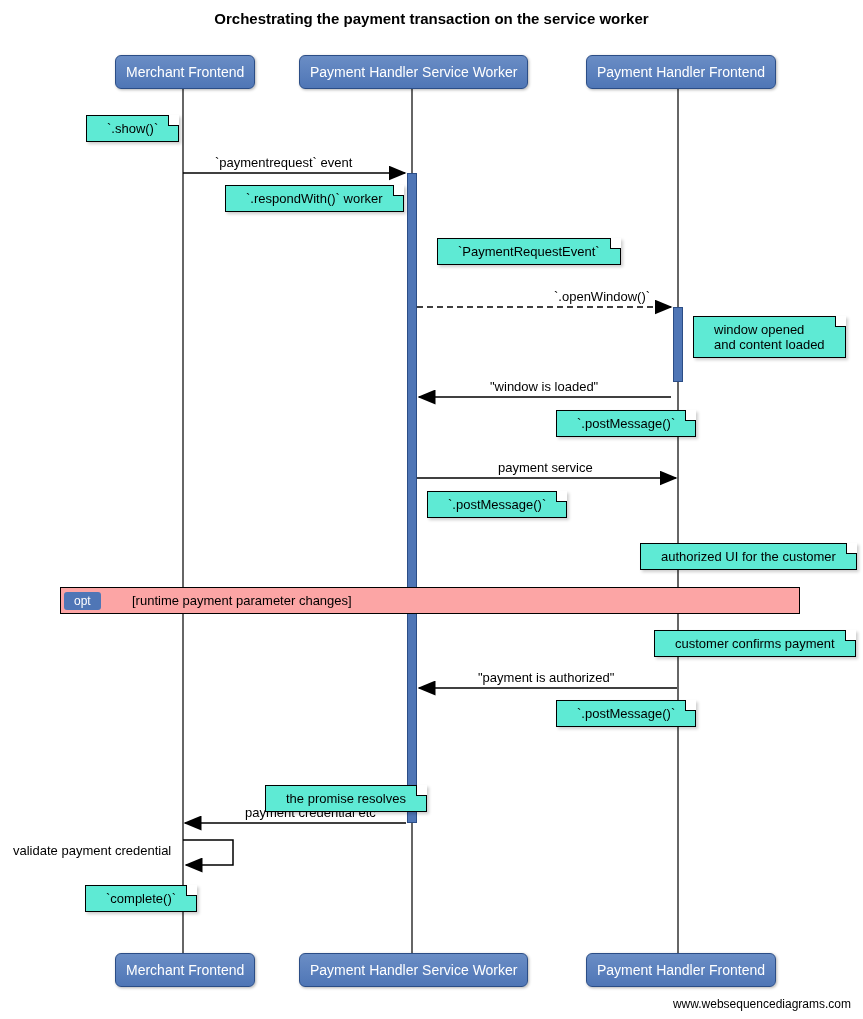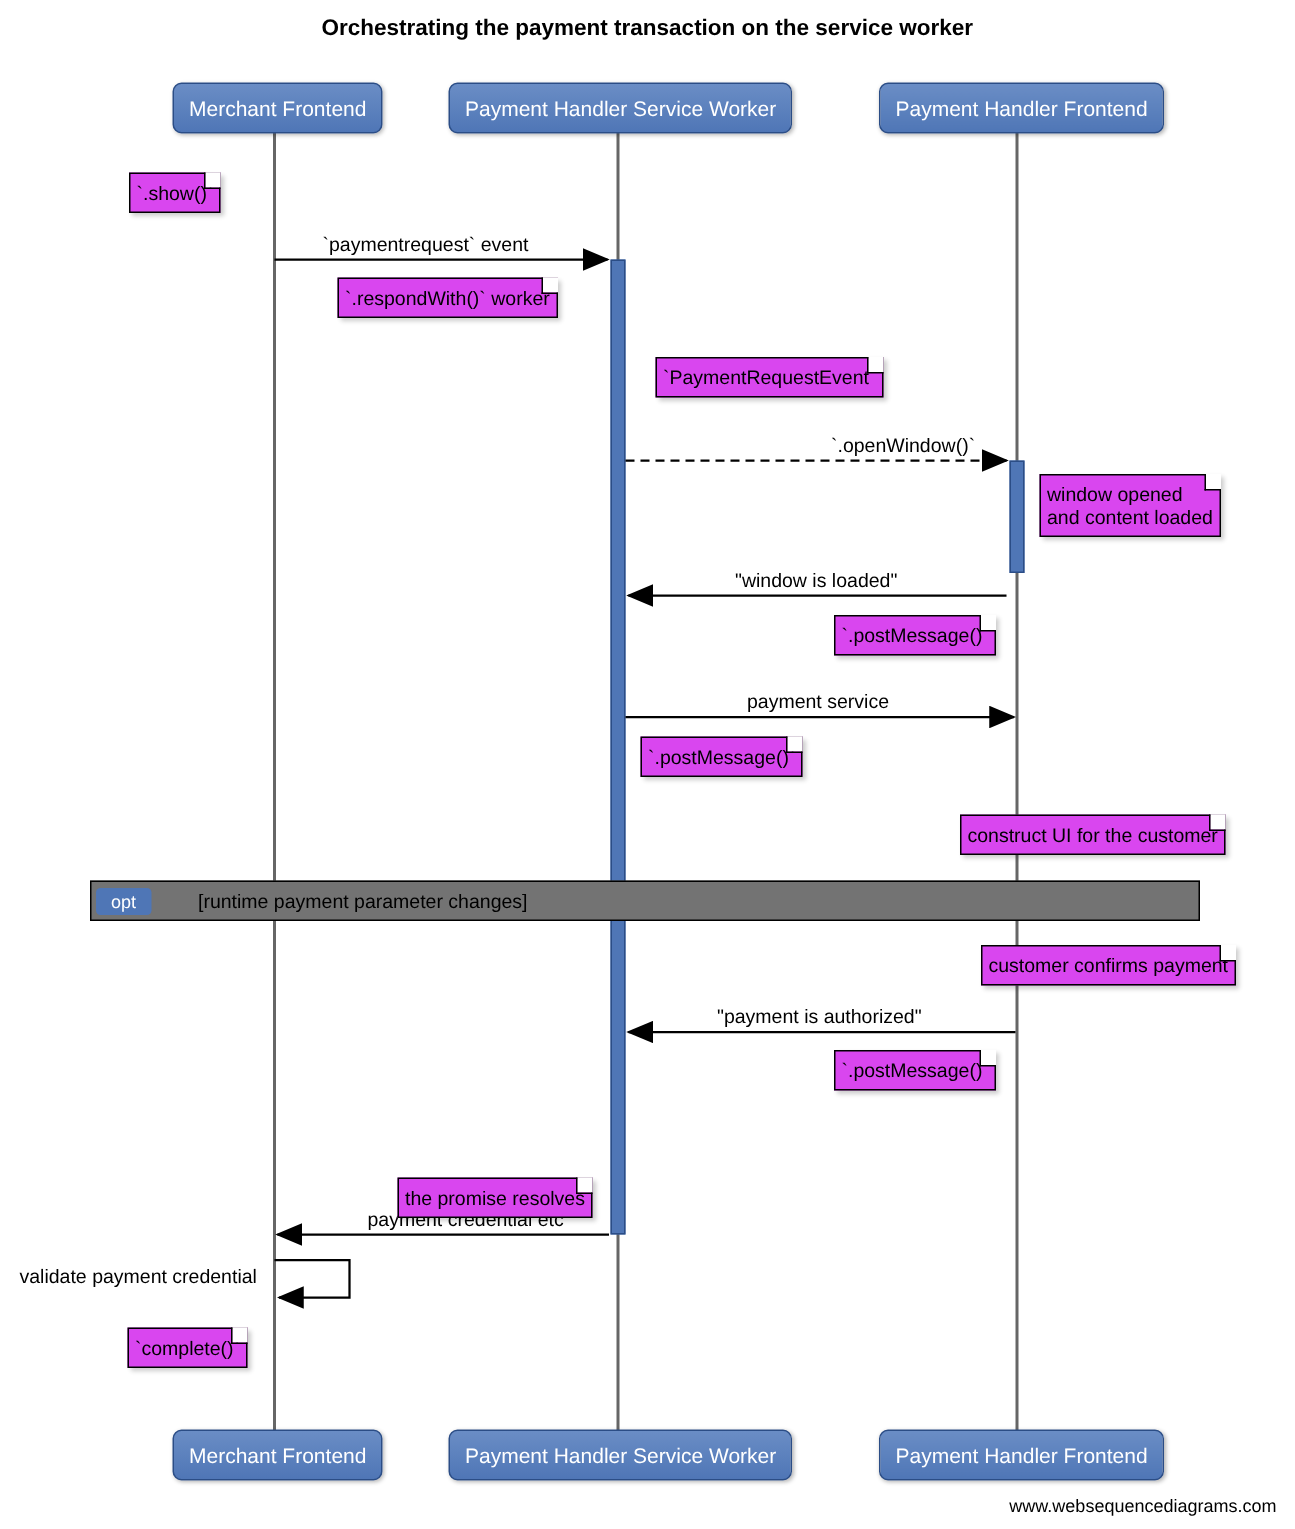--- a/index.html
+++ b/index.html
@@ -40,24 +40,24 @@
     white-space: nowrap;
   }
   .activation {
     position: absolute;
     width: 10px;
     background: #4f76b6;
     border: 1px solid #2b4d86;
   }
   .note {
     position: absolute;
-    background: #d946ef;
+    background: #5eead4;
     border: 1px solid #000;
     font-size: 13px;
-    padding: 5px 4px;
+    padding: 5px 20px;
     box-shadow: 2px 2px 3px rgba(0,0,0,.2);
   }
   .note::after {
     content: "";
     position: absolute;
     top: -1px;
     right: -1px;
     width: 10px;
     height: 10px;
     background: linear-gradient(135deg, #fff 50%, transparent 50%);
@@ -83,21 +83,21 @@
     position: absolute;
     font-size: 13px;
     background: transparent;
     white-space: nowrap;
     text-align: center;
   }
   .opt-frame {
     position: absolute;
     border-top: 1px solid #000;
     border-bottom: 1px solid #000;
-    background: #737373;
+    background: #fca5a5;
   }
   .opt-frame-inner {
     position: absolute;
     left:0; right:0;
     top:0;
     border-left:1px solid #000;
     border-right:1px solid #000;
     height:26px;
   }
   .opt-label {
@@ -190,21 +190,21 @@
   <span>window opened</span><br>
   <span>and content loaded</span>
 </div>
 <div class="note" style="left:556px; top:410px;">
   <span>`.postMessage()`</span>
 </div>
 <div class="note" style="left:427px; top:491px;">
   <span>`.postMessage()`</span>
 </div>
 <div class="note" style="left:640px; top:543px;">
-  <span>construct UI for the customer</span>
+  <span>authorized UI for the customer</span>
 </div>
 <div class="note" style="left:654px; top:630px;text-align:right;">
   <span>customer confirms payment</span>
 </div>
 <div class="note" style="left:556px; top:700px;">
   <span>`.postMessage()`</span>
 </div>
 <div class="note" style="left:265px; top:765px;margin-top:20px;">
   <span>the promise resolves</span>
 </div>

